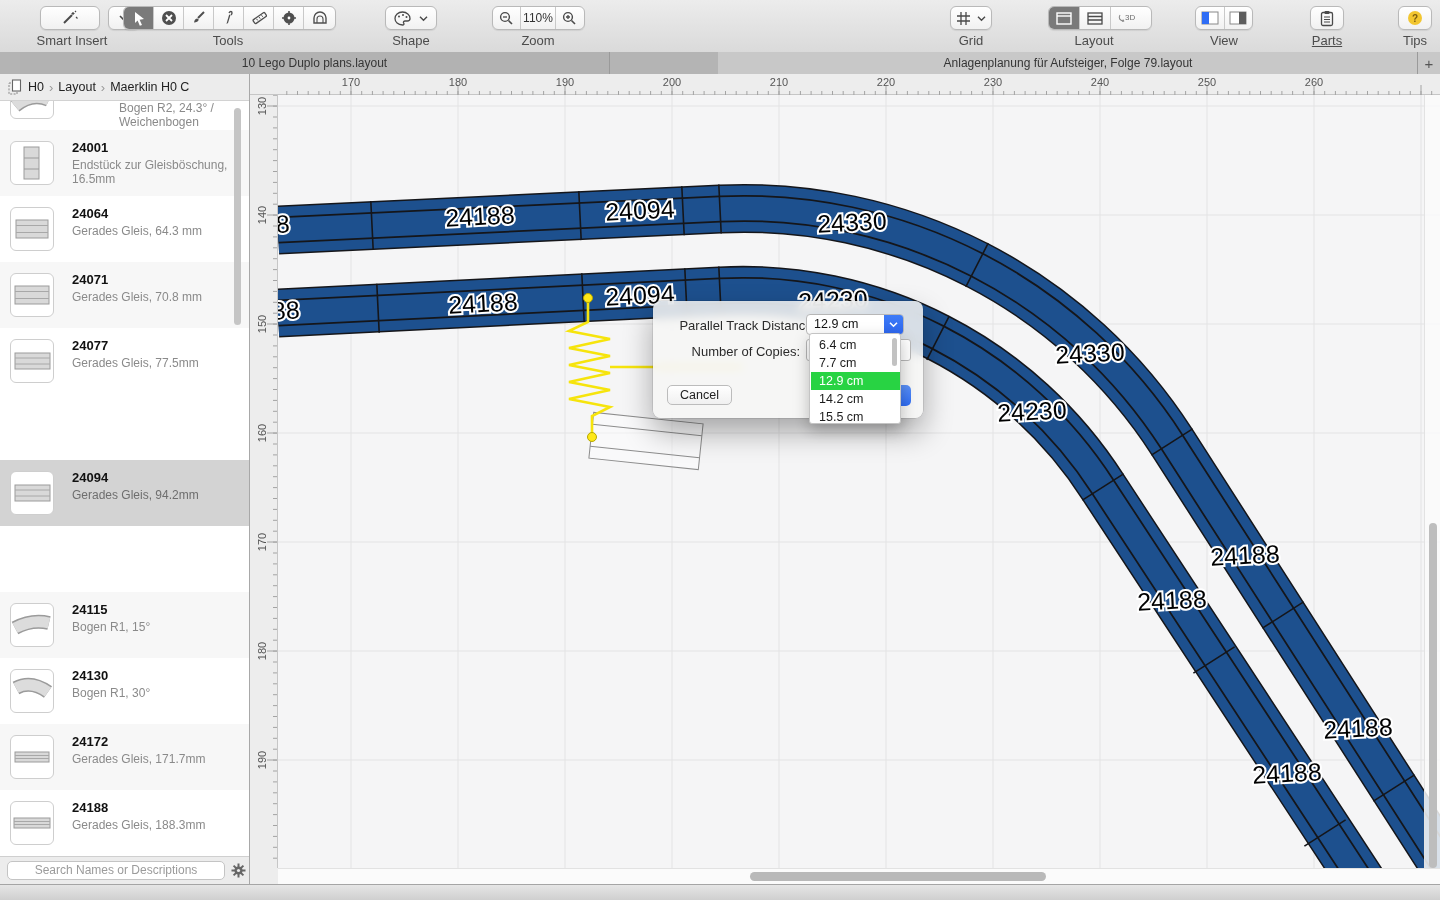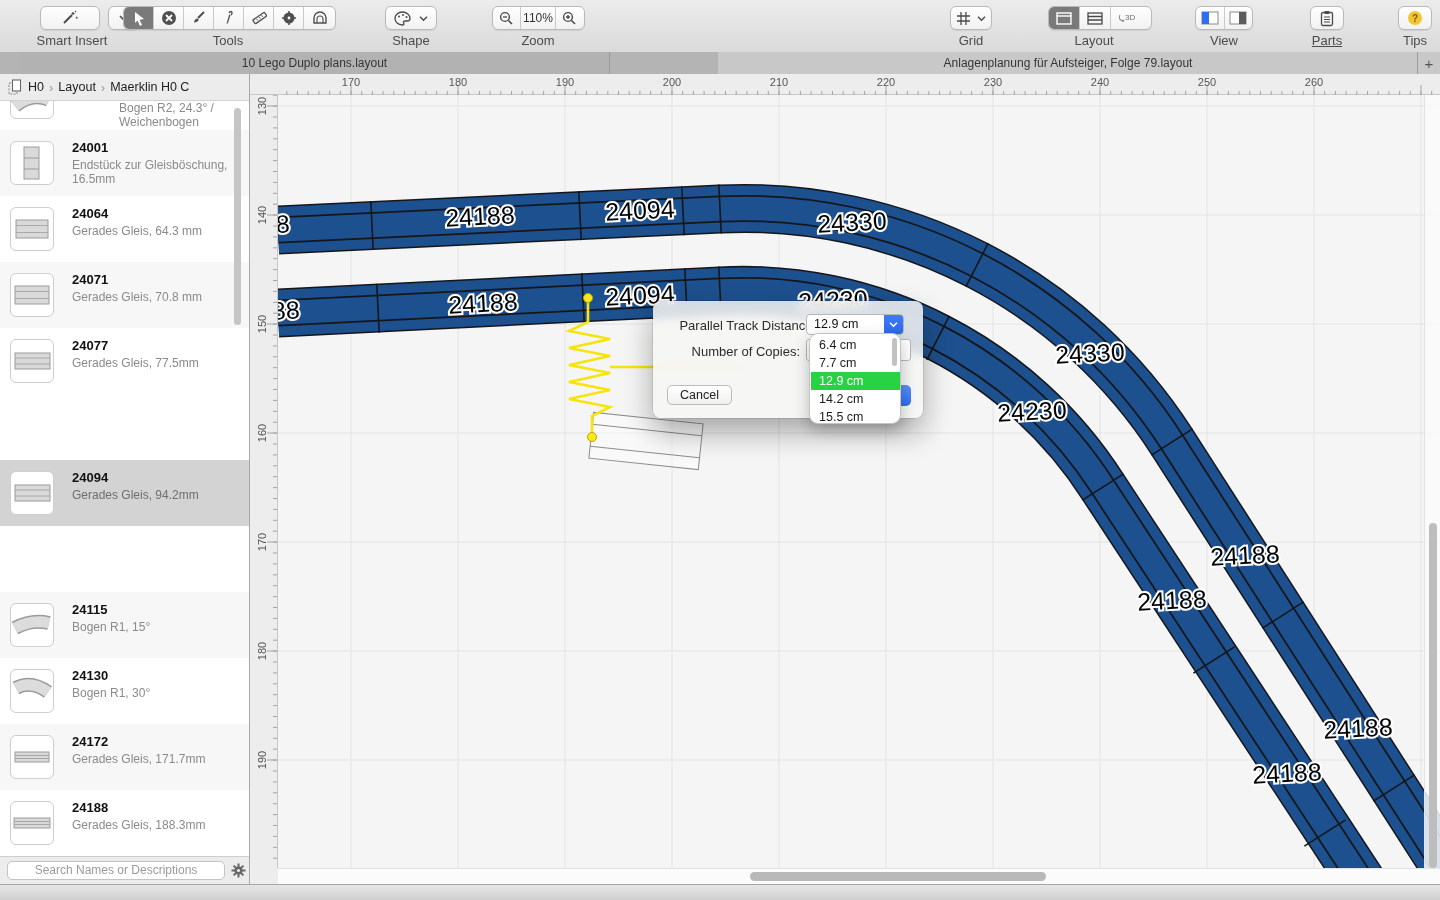--- a/index.html
+++ b/index.html
@@ -56,21 +56,21 @@
   .tlabel{font-family:"Liberation Sans","DejaVu Sans",sans-serif;font-size:25px;fill:#000;stroke:#fff;stroke-width:4;paint-order:stroke;text-anchor:middle;}
   .spring{stroke:var(--yellow,#f6e40c);stroke-width:2.6;fill:none;}
   
   .dialog{position:absolute;left:653px;top:301px;width:270px;height:117px;border-radius:8px;background:rgba(246,246,245,.86);backdrop-filter:blur(4px);box-shadow:0 14px 30px rgba(0,0,0,.33),0 0 0 .5px rgba(0,0,0,.18);z-index:5;}
   .dlg-label{position:absolute;width:147px;text-align:right;font-size:13px;color:#2b2b2b;}
   .combo{position:absolute;left:153px;top:13px;width:98px;height:21px;background:#fff;border:1px solid #b7b7b7;border-radius:4px;box-sizing:border-box;font-size:12.5px;color:#111;line-height:19px;padding-left:7px;}
   .combo-btn{position:absolute;right:0;top:0;width:19px;height:19px;border-radius:0 3px 3px 0;background:linear-gradient(var(--blue,#3d7bf7),#2e67ef);display:flex;align-items:center;justify-content:center;}
   .copies-field{position:absolute;left:153px;top:38px;width:105px;height:22px;background:#fff;border:1px solid #b7b7b7;border-radius:3px;box-sizing:border-box;z-index:1;}
   .cancel{position:absolute;left:14px;top:84px;width:65px;height:20px;background:linear-gradient(#fff,#f0f0f0);border:1px solid #bcbcbc;border-radius:5px;box-sizing:border-box;font-size:12.5px;color:#222;text-align:center;line-height:18px;}
   .okbtn{position:absolute;left:205px;top:84px;width:53px;height:21px;background:linear-gradient(#5a91f8,#2f6df4);border-radius:5px;z-index:1;}
-  .droplist{position:absolute;left:156px;top:32px;width:92px;height:91px;background:#fff;border:1px solid #c4c4c4;border-radius:9px;box-sizing:border-box;box-shadow:0 6px 16px rgba(0,0,0,.25);z-index:6;}
+  .droplist{position:absolute;left:156px;top:32px;width:92px;height:91px;background:#fff;border:1px solid #c4c4c4;border-radius:3px;box-sizing:border-box;box-shadow:0 6px 16px rgba(0,0,0,.25);z-index:6;}
   .opt{position:absolute;left:1px;width:89px;height:18px;font-size:12.5px;color:#1c1c1c;line-height:18px;padding-left:8px;box-sizing:border-box;}
   .opt.selgreen{background:var(--green,#28d343);color:#fff;}
   .list-scroll{position:absolute;right:3px;top:4px;width:5px;height:28px;border-radius:3px;background:#c2c2c2;}
 </style>
 </head>
 <body>
 
 <div class="app">
 
   <div class="toolbar">

